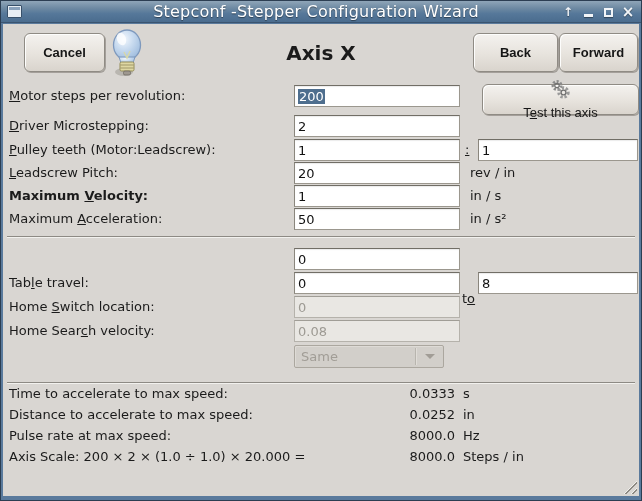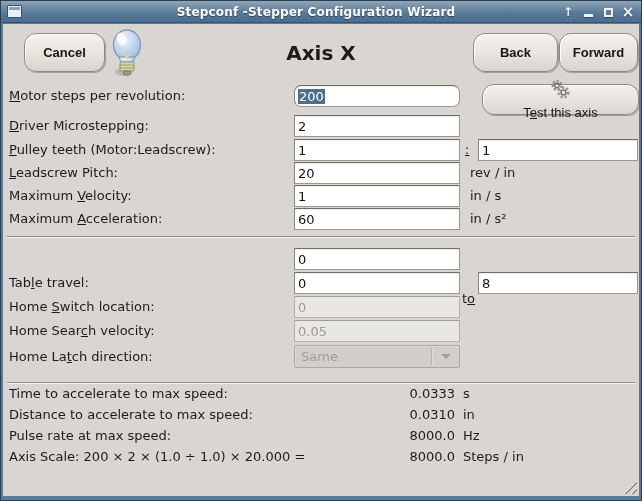--- a/index.html
+++ b/index.html
@@ -18,21 +18,21 @@
     background:linear-gradient(180deg,#8fa5b8 0%,#6d89a2 35%,#56789a 60%,#4a6c8e 100%);
     border-bottom:1px solid #3a5470;
     display:flex; align-items:center;
   }
   .win-icon {
     position:absolute; left:6px; top:4px; width:15px; height:13px;
     background:#e8eef4; border:1px solid #38506a; border-radius:1px;
   }
   .win-icon-bar { position:absolute; left:1px; right:1px; top:1px; height:3px; background:#8aa2bc; }
   .title {
-    flex:1; text-align:center; color:#ffffff; font-size:12px; font-weight:bold;
+    flex:1; text-align:center; color:#ffffff; font-size:16px; font-weight:normal;
     text-shadow:0 1px 1px rgba(0,0,0,.45); letter-spacing:.2px;
     padding-right:10px;
   }
   .controls { position:absolute; right:6px; top:0; height:22px; display:flex; align-items:center; gap:6px; }
   .wbtn {
     width:14px; height:16px; color:#f2f5f8; font-size:12px; font-weight:bold;
     display:flex; align-items:center; justify-content:center; cursor:pointer;
     text-shadow:0 1px 1px rgba(0,0,0,.4);
   }
   .min-bar { width:9px; height:3px; background:#f2f5f8; margin-top:7px; box-shadow:0 1px 1px rgba(0,0,0,.4); }
@@ -40,21 +40,21 @@
   .close-glyph { font-size:15px; line-height:15px; }
 
   .content {
     position:absolute; left:2px; right:2px; top:23px; bottom:4px;
     background:#d9d6d2; overflow:hidden;
   }
 
   .btn {
     position:absolute;
     background:linear-gradient(180deg,#f4f2ef 0%,#e7e3dd 55%,#d9d4cd 100%);
-    border:1px solid #8f8b84; border-radius:12px;
+    border:1px solid #8f8b84; border-radius:6px;
     box-shadow:inset 1px 1px 0 #fdfdfc, 1px 1px 0 rgba(120,115,108,.55);
     font-size:13px; color:#161616; cursor:pointer;
     display:flex; align-items:center; justify-content:center; gap:6px;
   }
   .btn.bold { font-weight:bold; }
 
   .lbl { position:absolute; font-size:13px; line-height:16px; color:#1b1b1b; white-space:nowrap; }
   u { text-decoration:underline; }
 
   .entry {
@@ -65,21 +65,21 @@
     font-size:13px; line-height:19px; color:#111; padding:1px 3px;
     white-space:nowrap; overflow:hidden; cursor:text;
   }
   .entry .sel { background:#4e6e8e; color:#ffffff; padding:0 1px; }
   .entry.disabled {
     background:#e9e7e3; color:#9d9a93; border-color:#b5b2ab; border-top-color:#a09d96;
     box-shadow:none; cursor:default;
   }
 
   .combo {
-    position:absolute; height:23px; width:166px;
+    position:absolute; height:23px; width:150px;
     background:#d2cfca; border:1px solid #aba79f; border-radius:2px;
     box-shadow:inset 1px 1px 0 #dedbd6;
     display:flex; align-items:center; cursor:default;
   }
   .combo .combo-text { flex:1; font-size:13px; color:#a19d96; padding-left:6px; }
   .combo .combo-div { width:1px; height:17px; background:#b8b5ae; margin-right:1px; box-shadow:1px 0 0 #e0ddd8; }
   .combo .arrow {
     width:26px; display:flex; align-items:center; justify-content:center;
   }
   .combo .arrow-tri {
@@ -148,21 +148,21 @@
         <rect x="17.5" y="43" width="7" height="4" rx="1.5" fill="#9e9890" stroke="#6f6a62" stroke-width="0.8"></rect>
       </svg>
     </div>
 
     <div class="lbl" style="left:0; right:0; top:16px; text-align:center; font-size:20px; font-weight:bold; line-height:26px;">Axis X</div>
 
     <button class="btn bold" style="left:470px; top:9px; width:85px; height:39px;">Back</button>
     <button class="btn bold" style="left:556px; top:9px; width:79px; height:39px;">Forward</button>
 
     <div class="lbl" style="left:6px; top:64px;"><u>M</u>otor steps per revolution:</div>
-    <div class="entry" style="left:291px; top:61px; width:166px;border-radius:7px;"><span class="sel">200</span></div>
+    <div class="entry" style="left:291px; top:61px; width:166px;"><span class="sel">200</span></div>
 
     <button class="btn" style="left:479px; top:60px; width:157px; height:31px;flex-direction:column;">
       <span style="display:flex;">
         <svg width="19" height="20" viewBox="0 0 19 20">
           <circle cx="6" cy="6.5" r="4" fill="none" stroke="#8b8b8b" stroke-width="3" stroke-dasharray="2 1.6"></circle>
           <circle cx="6" cy="6.5" r="2.2" fill="none" stroke="#707070" stroke-width="1.2"></circle>
           <circle cx="12.5" cy="13.5" r="4.6" fill="none" stroke="#9a9a9a" stroke-width="3.2" stroke-dasharray="2.2 1.7"></circle>
           <circle cx="12.5" cy="13.5" r="2.4" fill="none" stroke="#707070" stroke-width="1.3"></circle>
         </svg>
       </span>
@@ -174,60 +174,59 @@
 
     <div class="lbl" style="left:6px; top:118px;"><u>P</u>ulley teeth (Motor:Leadscrew):</div>
     <div class="entry" style="left:291px; top:115px; width:166px;">1</div>
     <div class="lbl" style="left:462px; top:118px;"><u>:</u></div>
     <div class="entry" style="left:475px; top:115px; width:160px;">1</div>
 
     <div class="lbl" style="left:6px; top:141px;"><u>L</u>eadscrew Pitch:</div>
     <div class="entry" style="left:291px; top:138px; width:166px;">20</div>
     <div class="unit" style="left:467px; top:141px;">rev / in</div>
 
-    <div class="lbl" style="left:6px; top:164px;">Maximum <u>V</u>elocity:</div>
+    <div class="lbl" style="left:6px; top:164px;font-weight:bold;">Maximum <u>V</u>elocity:</div>
     <div class="entry" style="left:291px; top:161px; width:166px;">1</div>
     <div class="unit" style="left:467px; top:164px;">in / s</div>
 
     <div class="lbl" style="left:6px; top:187px;">Maximum <u>A</u>cceleration:</div>
-    <div class="entry" style="left:291px; top:184px; width:166px;">60</div>
+    <div class="entry" style="left:291px; top:184px; width:166px;">50</div>
     <div class="unit" style="left:467px; top:187px;">in / s²</div>
 
     <div class="sep" style="top:212px;"></div>
 
     <div class="entry" style="left:291px; top:224px; width:166px;">0</div>
 
     <div class="lbl" style="left:6px; top:251px;">Tab<u>l</u>e travel:</div>
     <div class="entry" style="left:291px; top:248px; width:166px;">0</div>
     <div class="lbl" style="left:459px; top:267px;">t<u>o</u></div>
     <div class="entry" style="left:475px; top:248px; width:160px;">8</div>
 
     <div class="lbl" style="left:6px; top:275px;">Home <u>S</u>witch location:</div>
     <div class="entry disabled" style="left:291px; top:272px; width:166px;">0</div>
 
     <div class="lbl" style="left:6px; top:299px;">Home Sear<u>c</u>h velocity:</div>
-    <div class="entry disabled" style="left:291px; top:296px; width:166px;">0.05</div>
-
-    <div class="lbl" style="left:6px; top:325px;">Home La<u>t</u>ch direction:</div>
+    <div class="entry disabled" style="left:291px; top:296px; width:166px;">0.08</div>
+
     <div class="combo" style="left:291px; top:321px;">
       <span class="combo-text">Same</span>
       <span class="combo-div"></span>
       <span class="arrow">
           <span class="arrow-tri"></span>
         </span>
     </div>
 
     <div class="sep" style="top:358px;"></div>
 
     <div class="sum-lbl" style="left:6px; top:362px;">Time to accelerate to max speed:</div>
     <div class="sum-val" style="left:370px; top:362px;">0.0333</div>
     <div class="sum-unit" style="left:460px; top:362px;">s</div>
 
     <div class="sum-lbl" style="left:6px; top:383px;">Distance to accelerate to max speed:</div>
-    <div class="sum-val" style="left:370px; top:383px;">0.0310</div>
+    <div class="sum-val" style="left:370px; top:383px;">0.0252</div>
     <div class="sum-unit" style="left:460px; top:383px;">in</div>
 
     <div class="sum-lbl" style="left:6px; top:404px;">Pulse rate at max speed:</div>
     <div class="sum-val" style="left:370px; top:404px;">8000.0</div>
     <div class="sum-unit" style="left:460px; top:404px;">Hz</div>
 
     <div class="sum-lbl" style="left:6px; top:425px;">Axis Scale: 200 × 2 × (1.0 ÷ 1.0) × 20.000 =</div>
     <div class="sum-val" style="left:370px; top:425px;">8000.0</div>
     <div class="sum-unit" style="left:460px; top:425px;">Steps / in</div>
 

